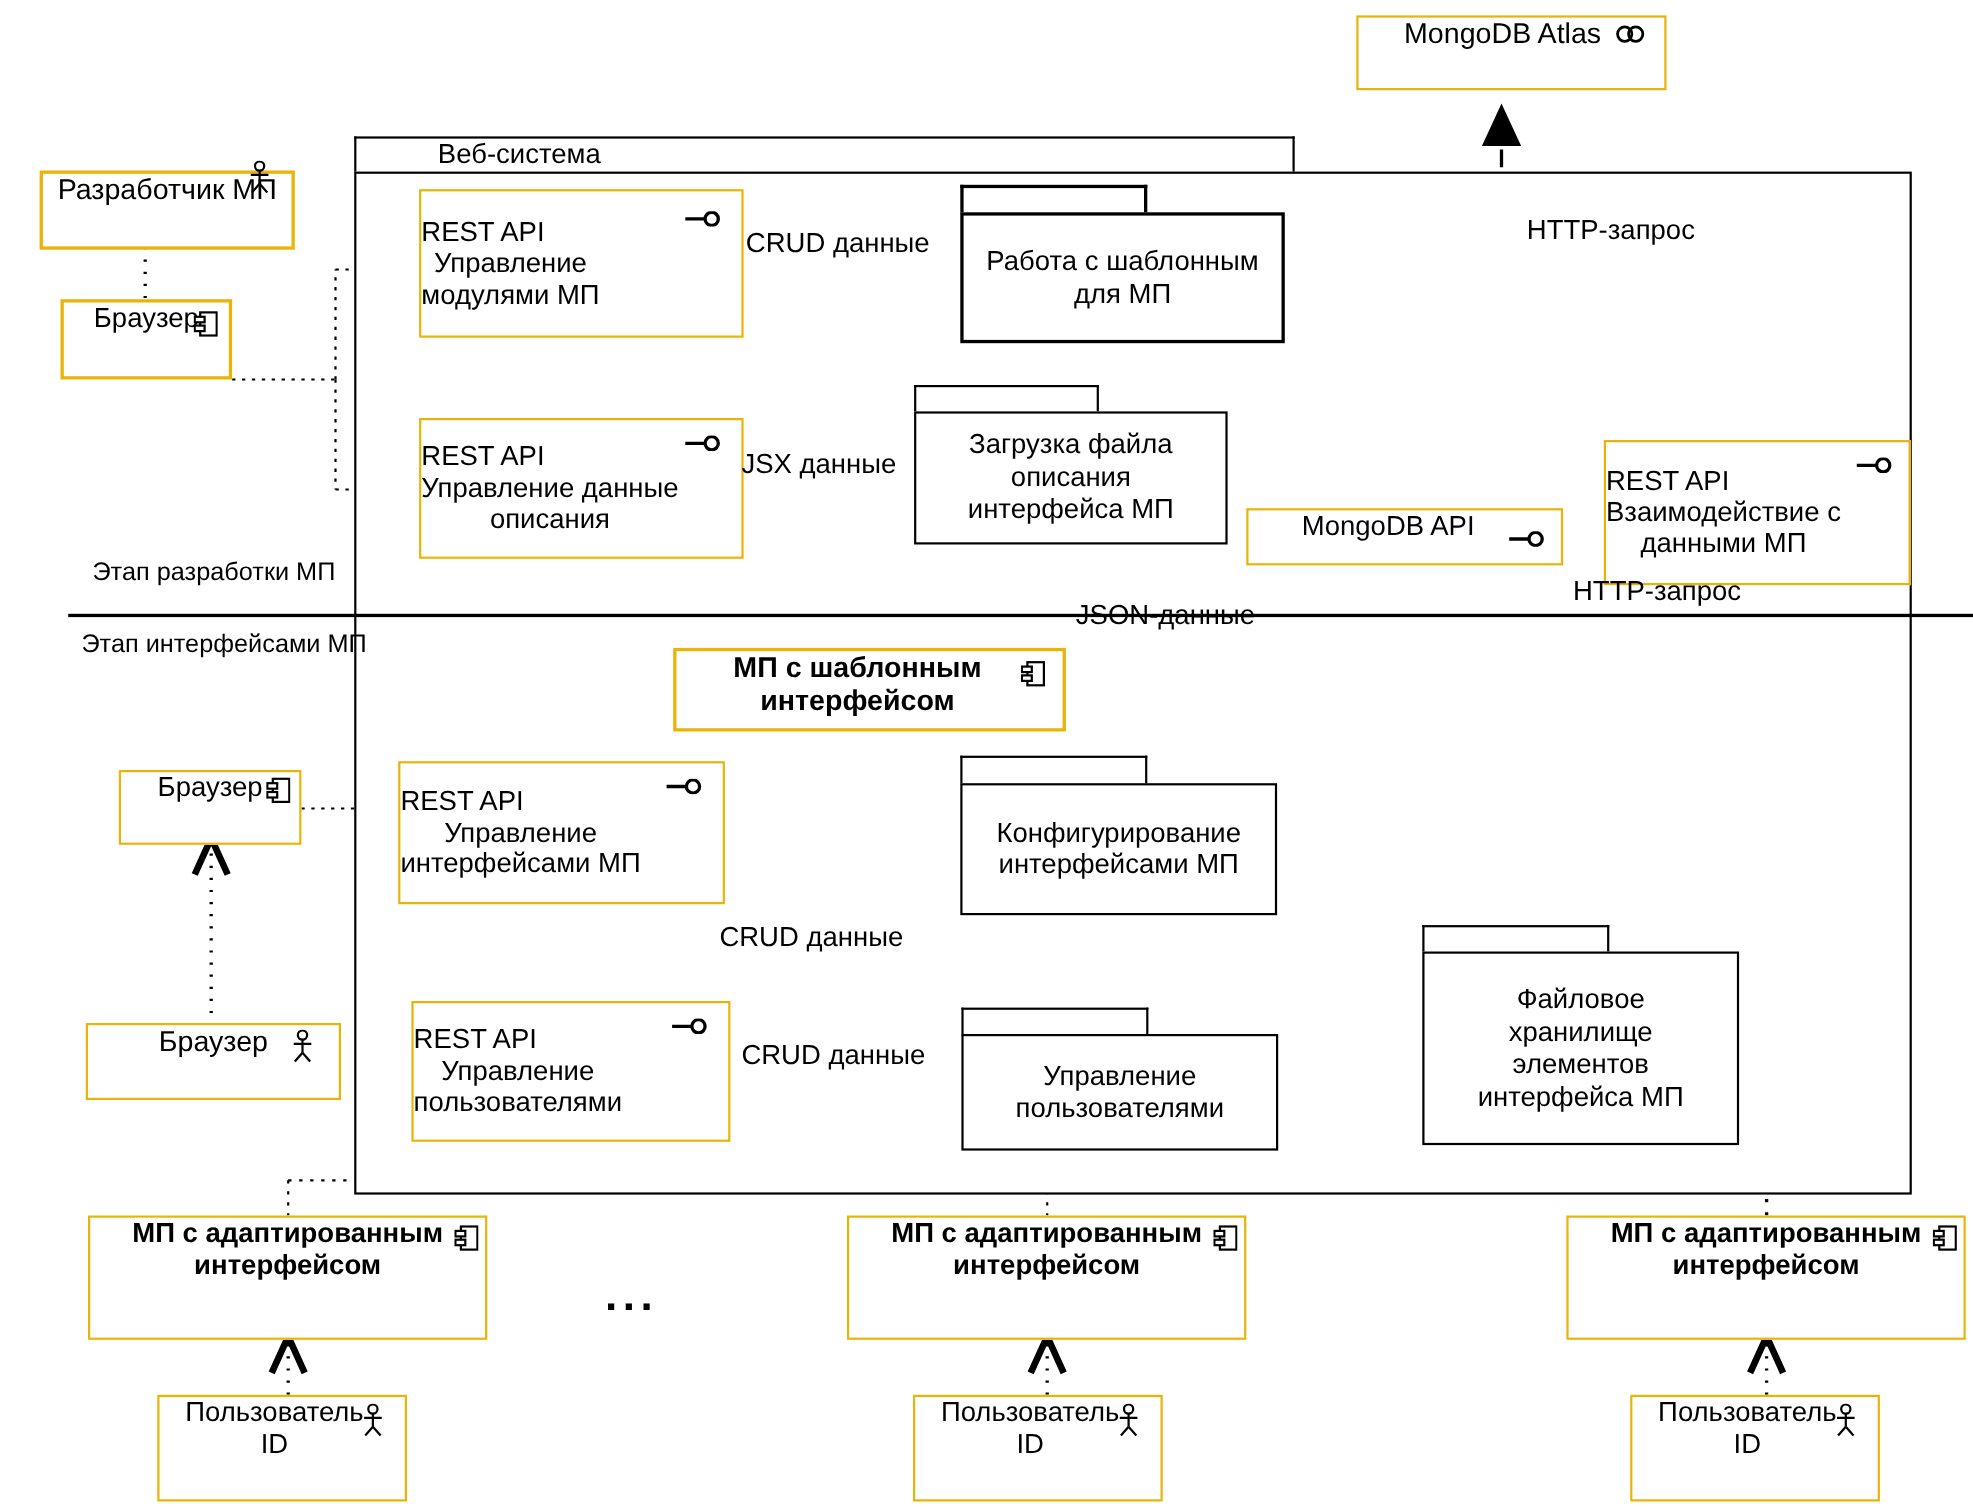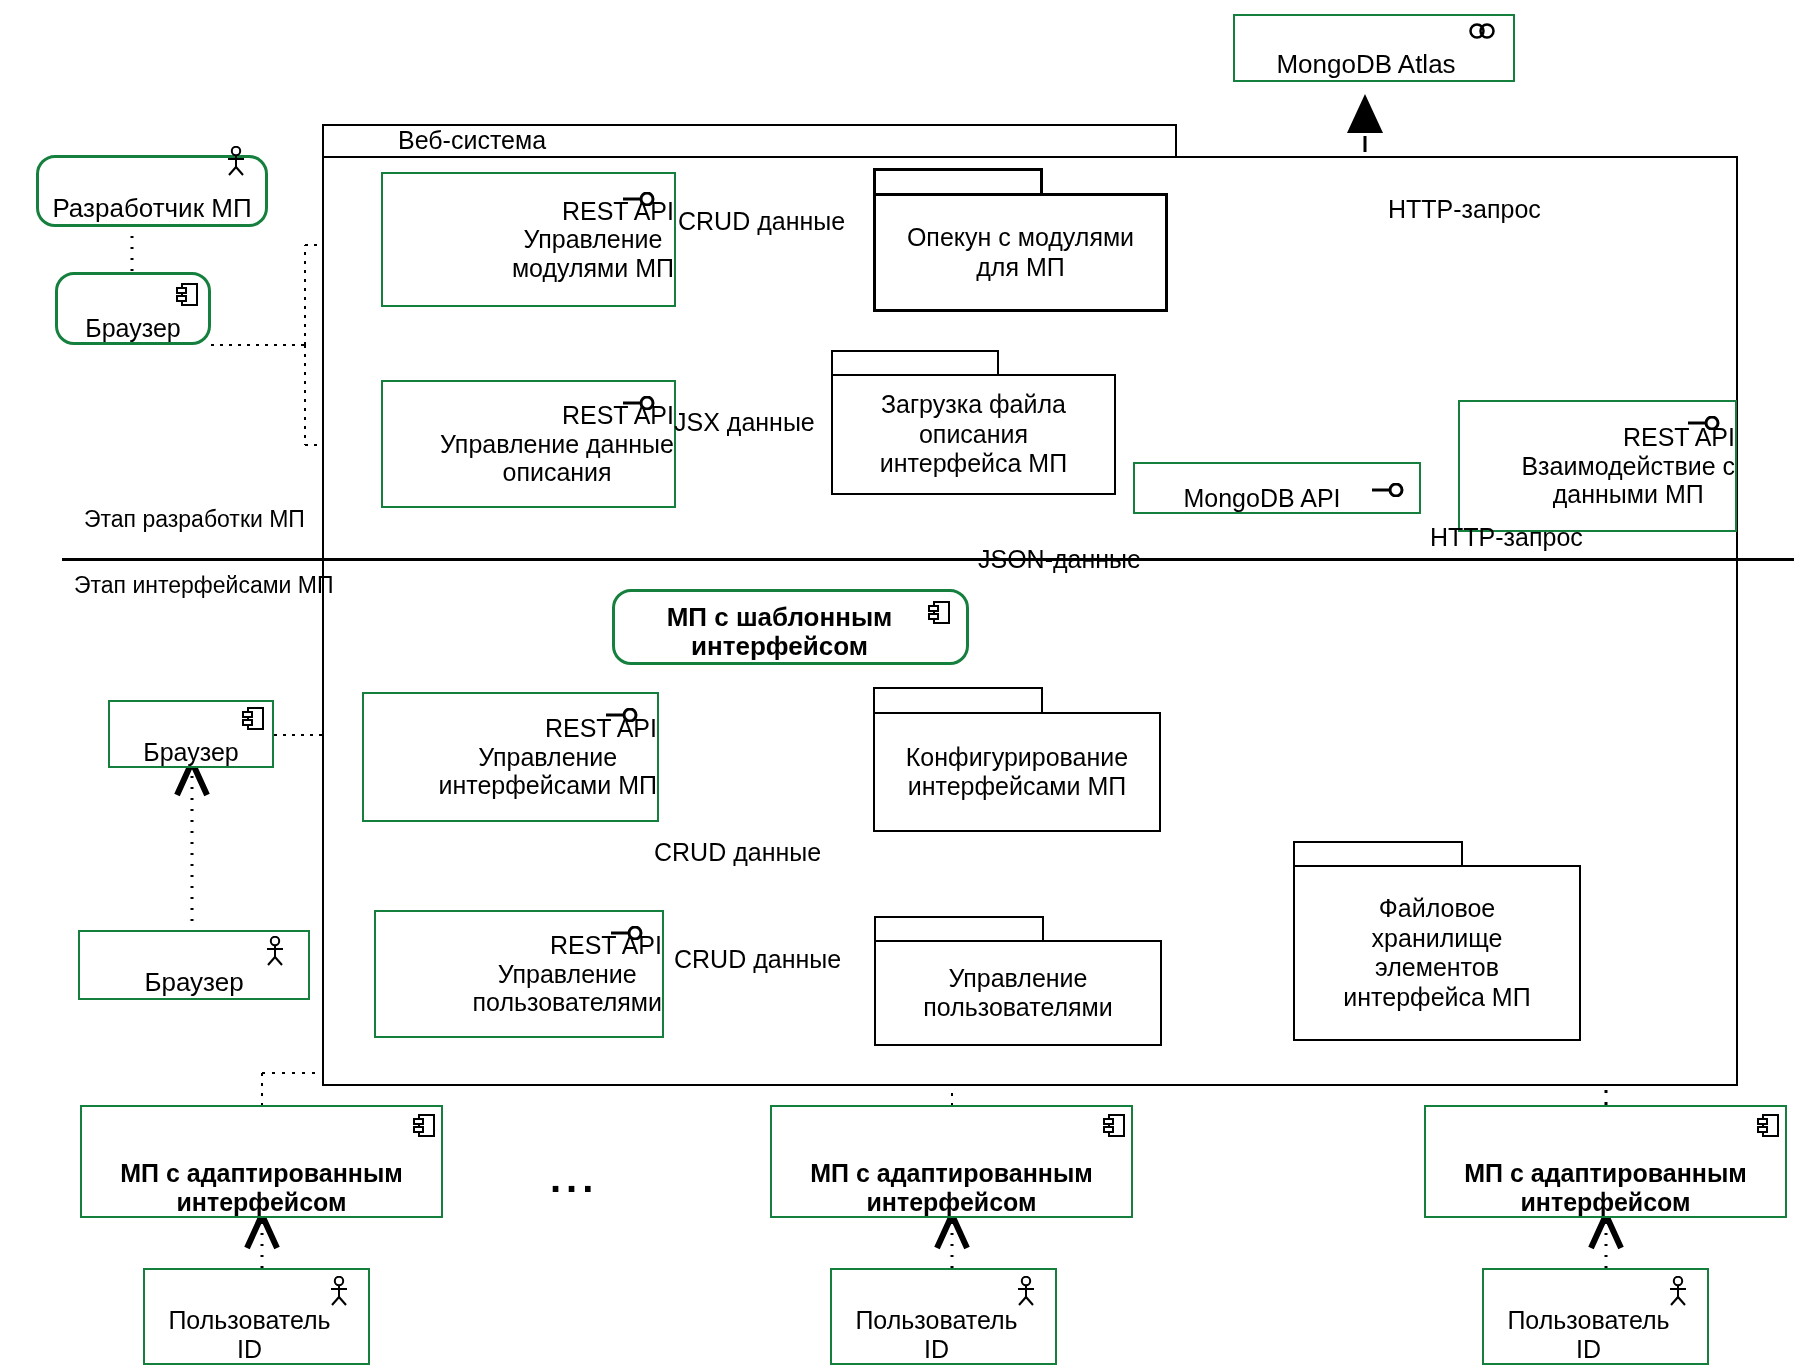--- a/index.html
+++ b/index.html
@@ -5,23 +5,23 @@
   html,body{margin:0;padding:0;background:#ffffff;}
   #root{
     position:relative;
     width:1794px;height:1371px;
     background:#ffffff;
     font-family:"Liberation Sans","DejaVu Sans",sans-serif;
     color:#000;
     overflow:hidden;
   }
   #wires{position:absolute;left:0;top:0;width:1794px;height:1371px;pointer-events:none;}
-  .node{position:absolute;box-sizing:border-box;background:#fff;border:2px solid #15803d;
-        display:flex;align-items:flex-end;justify-content:center;text-align:center;line-height:1.14;}
-  .node.thick{border-width:3px;border-radius:19px;}
+  .node{position:absolute;box-sizing:border-box;background:#fff;border:2px solid #eab308;
+        display:flex;align-items:flex-start;justify-content:center;text-align:center;line-height:1.14;}
+  .node.thick{border-width:3px;}
   .lbl{position:absolute;background:transparent;white-space:nowrap;line-height:1.15;}
   .txt{display:block;padding:0 6px;}
   
   .pkg{position:absolute;box-sizing:border-box;}
   .pkg > .pkg-tab{position:absolute;left:0;top:0;box-sizing:border-box;
         border:2px solid #000;border-bottom:none;background:#fff;}
   .pkg > .pkg-body{position:absolute;left:0;box-sizing:border-box;border:2px solid #000;
         background:#fff;display:flex;align-items:center;justify-content:center;text-align:center;line-height:1.18;}
   
   .actor{position:absolute;width:22px;height:30px;}
@@ -159,21 +159,21 @@
     <span style="font-size:25px;white-space:pre-line;">Управление данные
 описания</span>
     <svg class="lolli" style="right:18px;top:14px;" viewBox="0 0 34 14">
       <line x1="1" y1="7" x2="20" y2="7" stroke="#000" stroke-width="3"></line>
       <circle cx="25" cy="7" r="6" fill="none" stroke="#000" stroke-width="3"></circle>
     </svg>
   </div>
 
   <div class="pkg" style="left:873px;top:168px;width:295px;height:144px;">
     <div class="pkg-tab" style="width:170px;height:27px;border-width:3px;border-bottom:none;"></div>
-    <div class="pkg-body" style="top:25px;width:295px;height:119px;border-width:3px;font-size:25px;white-space:pre-line;">Опекун с модулями
+    <div class="pkg-body" style="top:25px;width:295px;height:119px;border-width:3px;font-size:25px;white-space:pre-line;">Работа с шаблонным
 для МП</div>
   </div>
 
   <div class="pkg" style="left:831px;top:350px;width:285px;height:145px;">
     <div class="pkg-tab" style="width:168px;height:26px;"></div>
     <div class="pkg-body" style="top:24px;width:285px;height:121px;font-size:25px;white-space:pre-line;">Загрузка файла
 описания
 интерфейса МП</div>
   </div>
 

